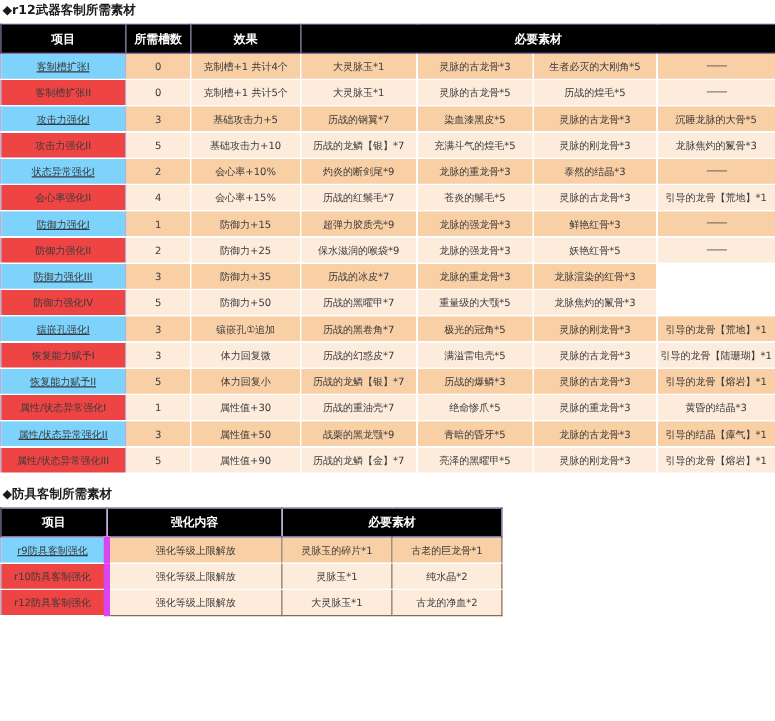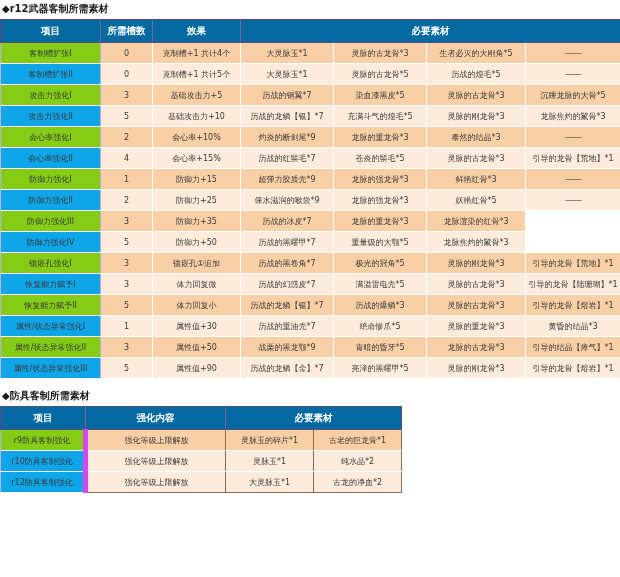--- a/index.html
+++ b/index.html
@@ -40,43 +40,43 @@
   }
   th, td {
     border: 1px solid #ffffff;
     text-align: center;
     vertical-align: middle;
     white-space: nowrap;
     overflow: hidden;
     padding: 0;
   }
   thead th {
-    background: #0369a1;
+    background: #000000;
     color: #ffffff;
     font-weight: bold;
     font-size: 9.5px;
     height: 22px;
     border: 1px solid #5e4a7d;
     border-right-color: #7a6496;
   }
   thead th:last-child { border-right-color: #5e4a7d; }
 
   tbody td { height: 20px; font-size: 8px; }
 
   
   td.item {
     font-size: 8px;
     border-left: 1px solid #b9aed4;
     border-right: 1px solid #b9aed4;
     border-top: 1px solid #ffffff;
     border-bottom: 1px solid #ffffff;
     color: #3a3a3a;
   }
-  tr.odd td.item { background: #84cc16; }
-  tr.even td.item { background: #0ea5e9; }
+  tr.odd td.item { background: #7dd3fc; text-decoration: underline; }
+  tr.even td.item { background: #ef4444; }
 
   
   tr.odd td.dat { background: #f9cfa5; }
   tr.even td.dat { background: #fdebdb; }
   td.dat {
     border-left: 1px solid #ffffff;
     border-right: 1px solid #ffffff;
     border-top: 1px solid #ffffff;
     border-bottom: 1px solid #ffffff;
     color: #3a3a3a;
@@ -174,21 +174,21 @@
         <tr class="even">
           <td class="item">攻击力强化II</td>
           <td class="dat">5</td>
           <td class="dat">基础攻击力+10</td>
           <td class="dat">历战的龙鳞【银】*7</td>
           <td class="dat">充满斗气的煌毛*5</td>
           <td class="dat">灵脉的刚龙骨*3</td>
           <td class="dat">龙脉焦灼的鬣骨*3</td>
         </tr>
         <tr class="odd">
-          <td class="item">会心率强化I</td>
+          <td class="item">状态异常强化I</td>
           <td class="dat">2</td>
           <td class="dat">会心率+10%</td>
           <td class="dat">灼炎的断剑尾*9</td>
           <td class="dat">龙脉的重龙骨*3</td>
           <td class="dat">泰然的结晶*3</td>
           <td class="dat"><span class="dash">——</span></td>
         </tr>
         <tr class="even">
           <td class="item">会心率强化II</td>
           <td class="dat">4</td>

